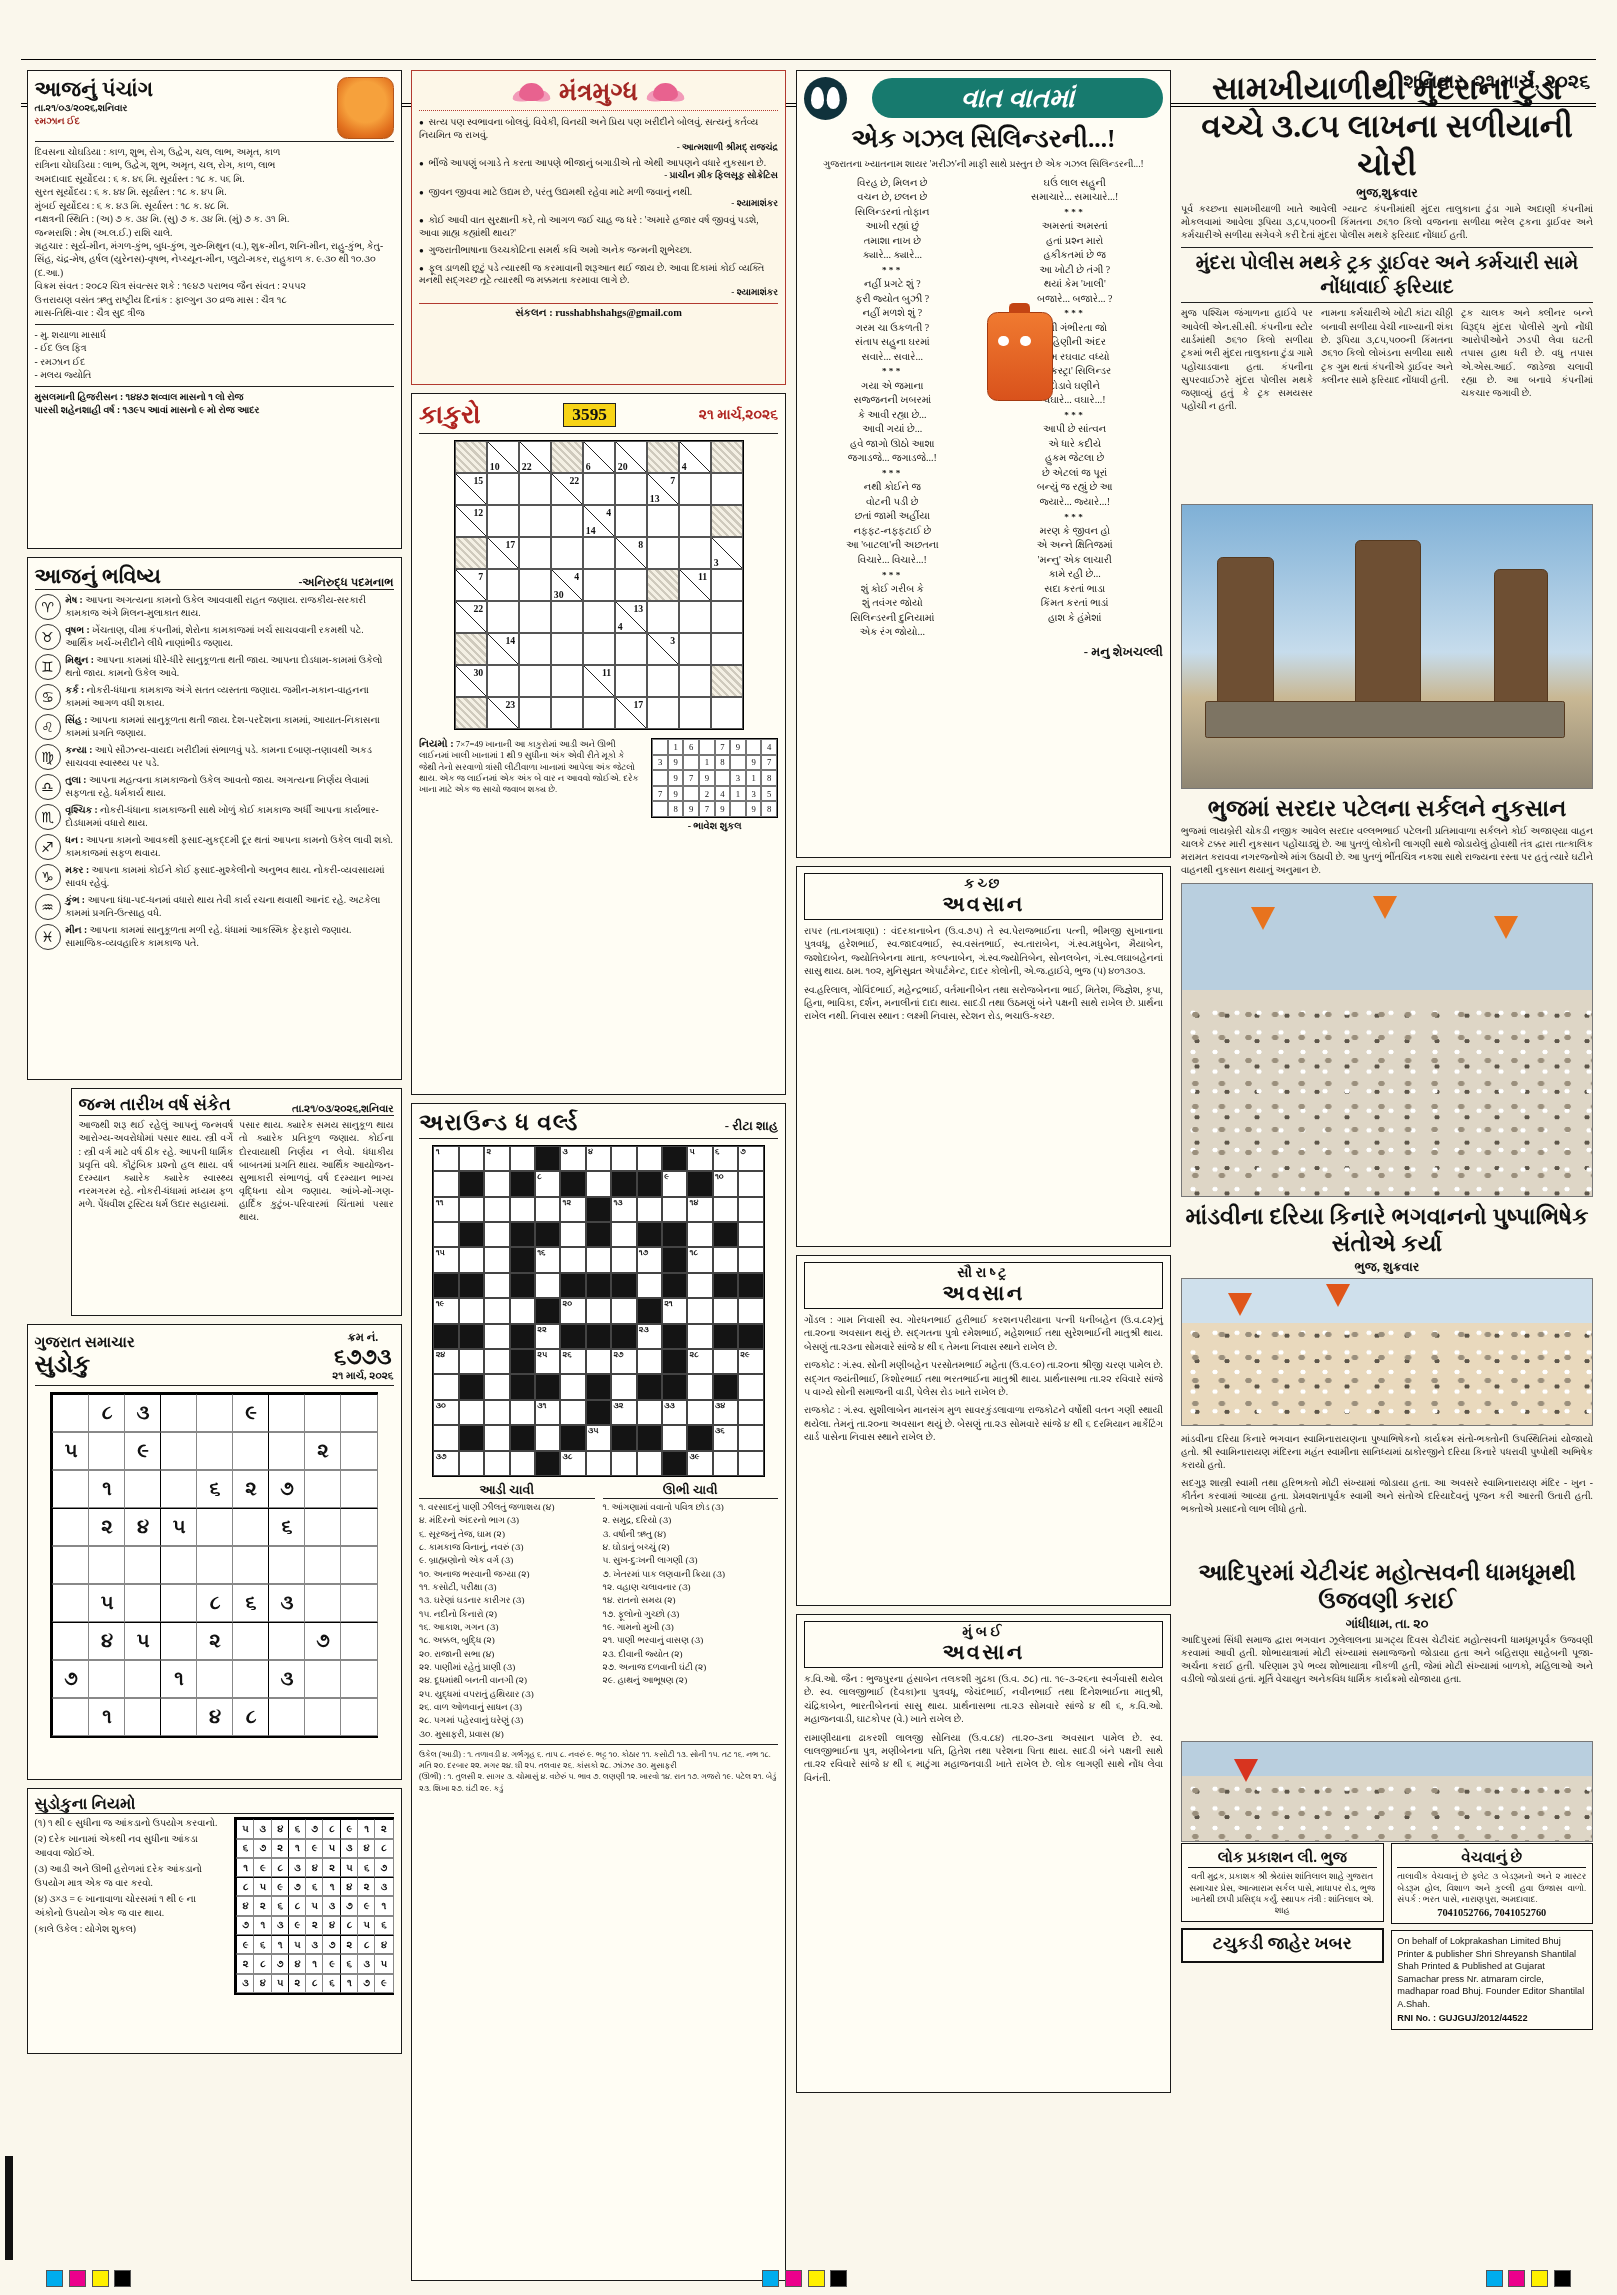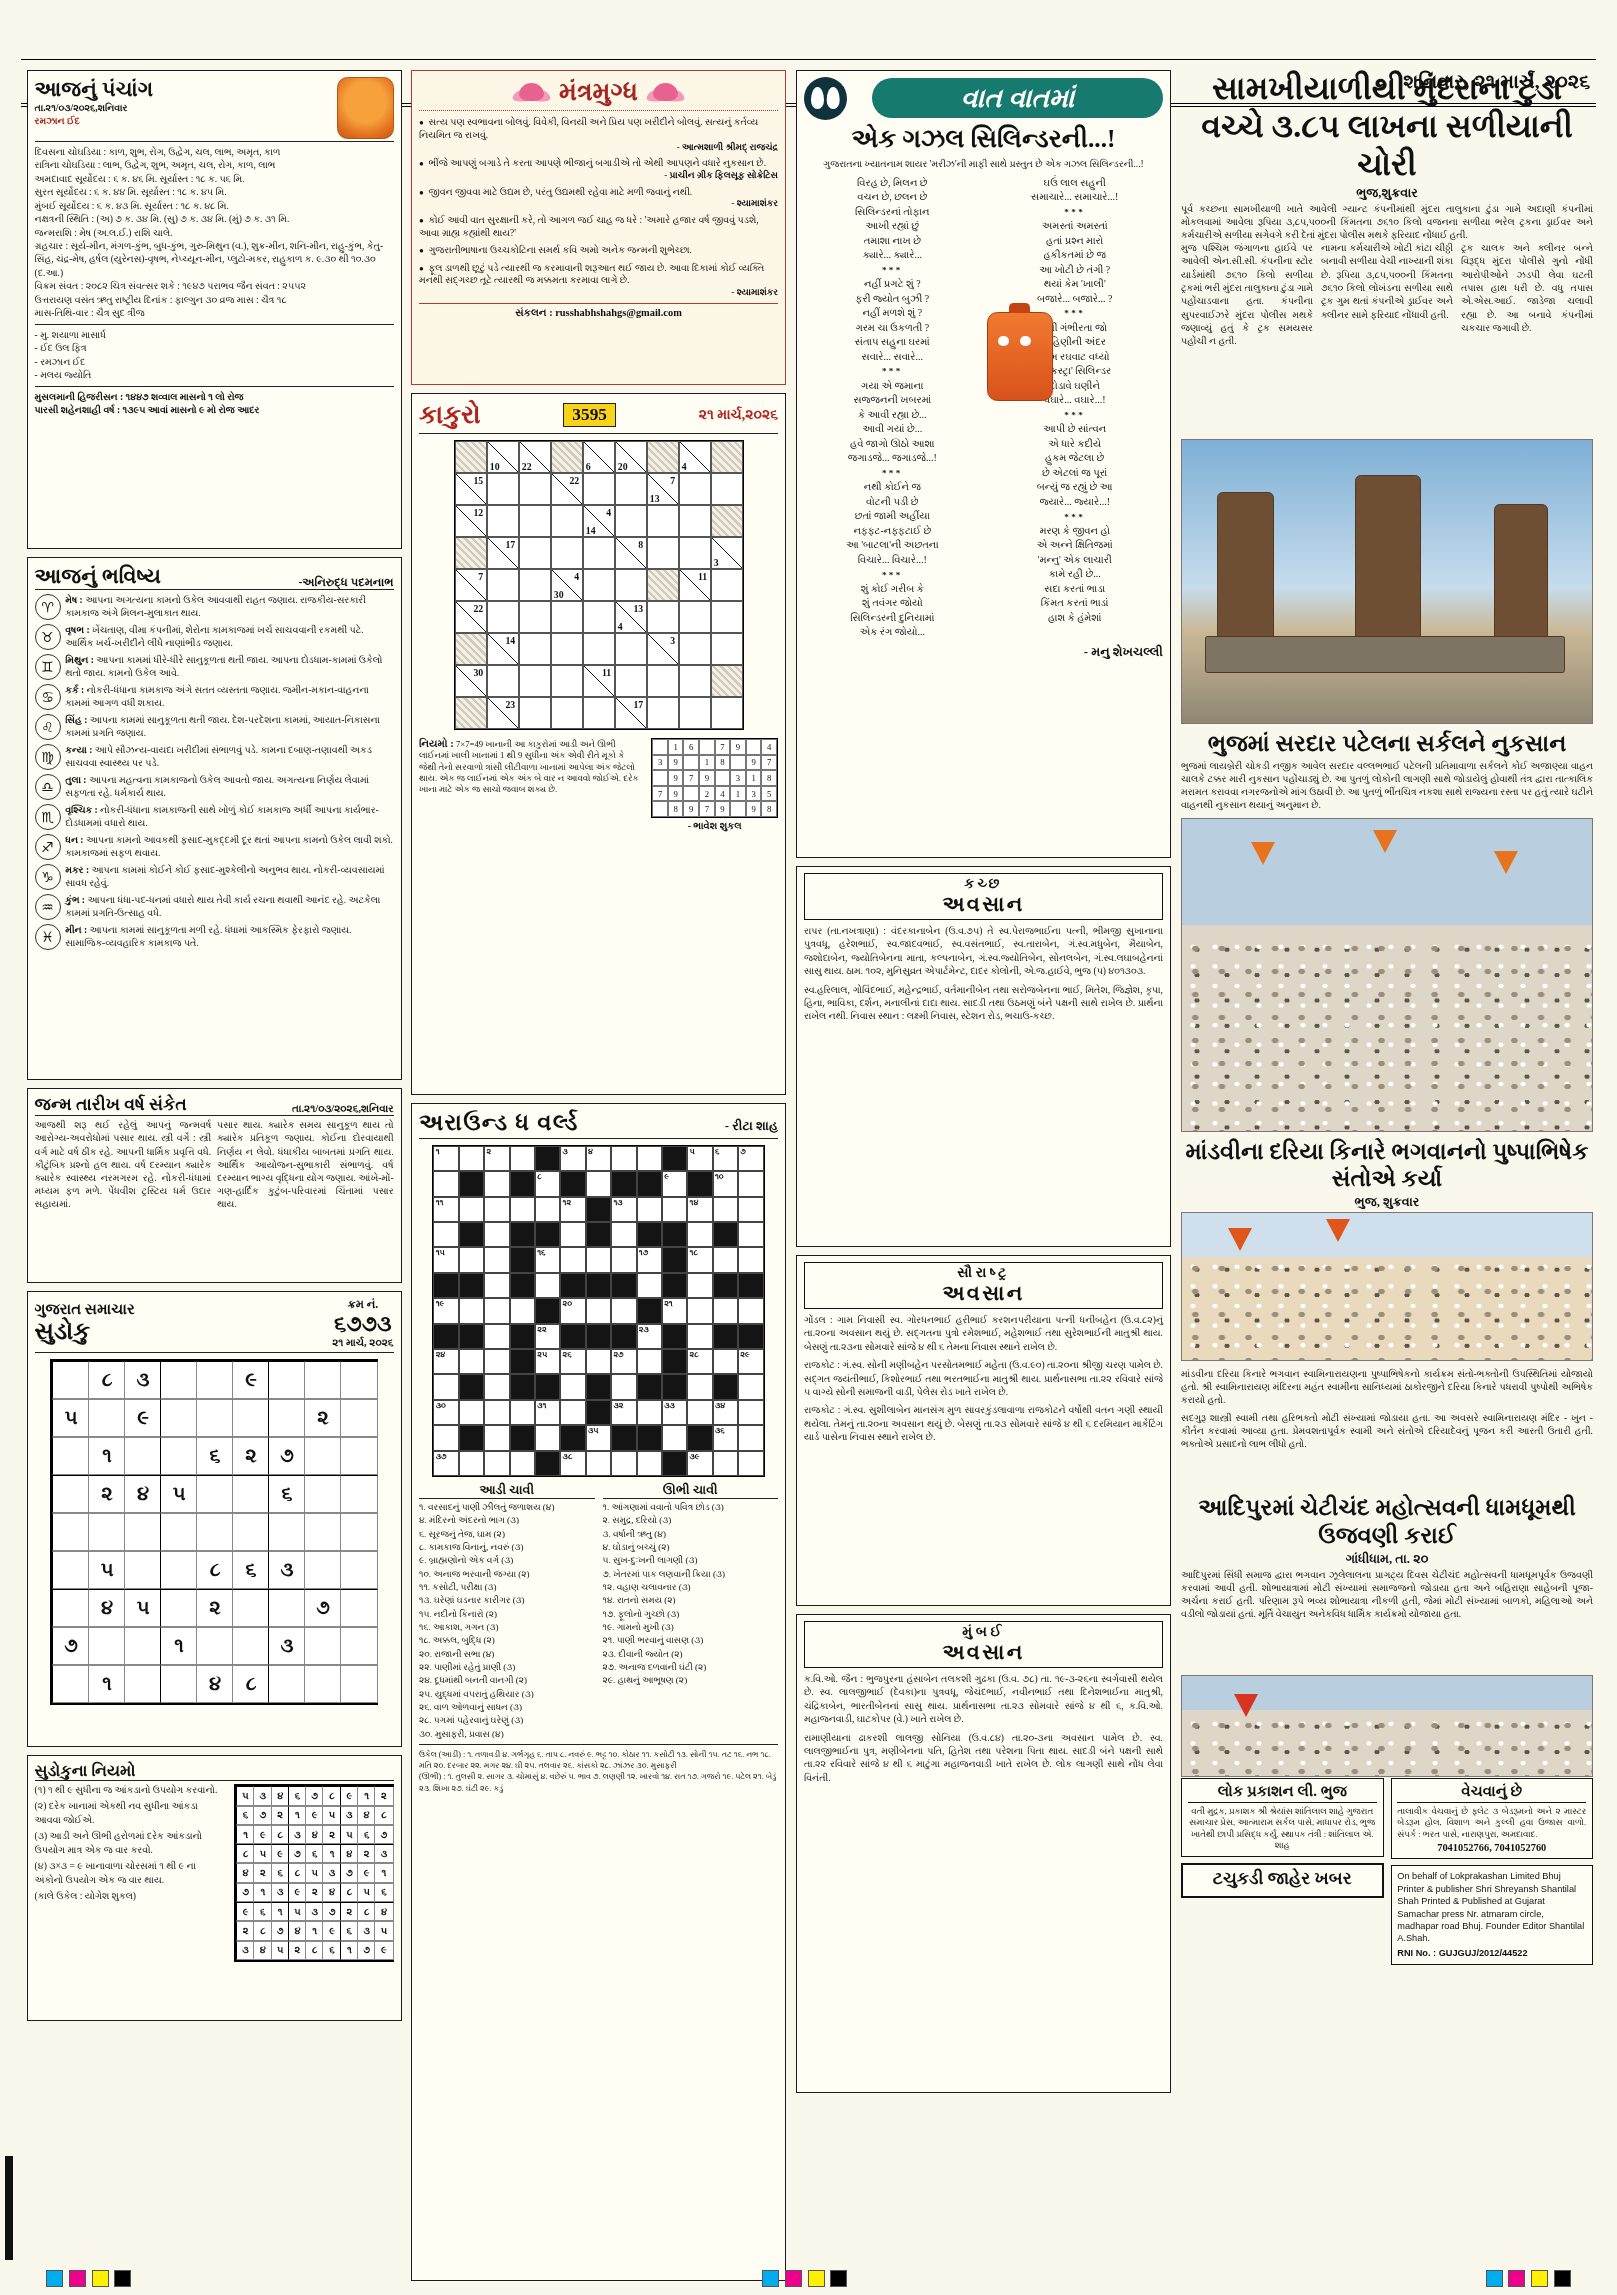--- a/index.html
+++ b/index.html
@@ -223,21 +223,21 @@
             <span class="h-icon">♒</span>
             <span class="h-text"><b>કુંભ : </b>આપના ધંધા-પદ-ધનમાં વધારો થાય તેવી કાર્ય રચના થવાથી આનંદ રહે. અટકેલા કામમાં પ્રગતિ-ઉત્સાહ વધે.</span>
           </div>
           <div class="h-row">
             <span class="h-icon">♓</span>
             <span class="h-text"><b>મીન : </b>આપના કામમાં સાનુકૂળતા મળી રહે. ધંધામાં આકસ્મિક ફેરફારો જણાય. સામાજિક-વ્યવહારિક કામકાજ પતે.</span>
           </div>
         </div>
     </div>
 
-    <div class="box" style="height:195px;">
+    <div class="box" style="height:228px;margin-left:44px;">
       <div style="display:flex;justify-content:space-between;border-bottom:1.2px solid #222;margin-bottom:3.5px;">
         <div class="box-title" style="font-size:17.3px;">જન્મ તારીખ વર્ષ સંકેત</div>
         <div class="bold" style="font-size:10.4px;align-self:flex-end;">તા.૨૧/૦૩/૨૦૨૬,શનિવાર</div>
       </div>
       <div class="pan-cols">
         <div class="small jst" style="flex:1;">આજથી શરૂ થઈ રહેલું આપનું જન્મવર્ષ આરોગ્ય-અવરોધોમાં પસાર થાય. સ્ત્રી વર્ગે : સ્ત્રી વર્ગ માટે વર્ષ ઠીક રહે. આપની ધાર્મિક પ્રવૃત્તિ વધે. કૌટુંબિક પ્રશ્નો હલ થાય. વર્ષ દરમ્યાન ક્યારેક ક્યારેક સ્વાસ્થ્ય નરમગરમ રહે. નોકરી-ધંધામાં મધ્યમ ફળ મળે. પેંધવીશ ટ્રસ્ટિય ધર્મ ઉદાર સહાયમાં.</div>
         <div class="small jst" style="flex:1;">પસાર થાય. ક્યારેક સમય સાનુકૂળ થાય તો ક્યારેક પ્રતિકૂળ જણાય. કોઈના દોરવાયાથી નિર્ણય ન લેવો. ધંધાકીય બાબતમાં પ્રગતિ થાય. આર્થિક આયોજન-સુભાકારી સંભાળવું. વર્ષ દરમ્યાન ભાગ્ય વૃદ્ધિના યોગ જણાય. આંખે-મોં-ગણ-હાર્દિક કુટુંબ-પરિવારમાં ચિંતામાં પસાર થાય.</div>
       </div>
     </div>
 
@@ -1082,20 +1082,21 @@
           <p class="obit-p">ક.વિ.ઓ. જૈન : ભુજપુરના હંસાબેન તલકશી ગુઢકા (ઉ.વ. ૭૮) તા. ૧૯-૩-૨૬ના સ્વર્ગવાસી થયેલ છે. સ્વ. લાલજીભાઈ (દેવકા)ના પુત્રવધૂ, જેચંદભાઈ, નવીનભાઈ તથા દિનેશભાઈના માતુશ્રી, ચંદ્રિકાબેન, ભારતીબેનનાં સાસુ થાય. પ્રાર્થનાસભા તા.૨૩ સોમવારે સાંજે ૪ થી ૬, ક.વિ.ઓ. મહાજનવાડી, ઘાટકોપર (વે.) ખાતે રાખેલ છે.</p>
           <p class="obit-p">રામાણીયાના ઢાકરશી લાલજી સોનિયા (ઉ.વ.૮૪) તા.૨૦-૩ના અવસાન પામેલ છે. સ્વ. લાલજીભાઈના પુત્ર, મણીબેનના પતિ, હિતેશ તથા પરેશના પિતા થાય. સાદડી બંને પક્ષની સાથે તા.૨૨ રવિવારે સાંજે ૪ થી ૬ માટુંગા મહાજનવાડી ખાતે રાખેલ છે. લોક લાગણી સાથે નોંધ લેવા વિનંતી.</p>
         </div>
     </div>
   </div>
 
   <div id="col4" class="col">
     <div class="hl1">સામખીયાળીથી મુંદરાના ટુંડા વચ્ચે ૩.૮૫ લાખના સળીયાની ચોરી</div>
     <div class="byline">ભુજ,શુક્રવાર</div>
     <div class="small jst">પૂર્વ કચ્છના સામખીયાળી ખાતે આવેલી ગ્યાન્ટ કંપનીમાંથી મુંદરા તાલુકાના ટુંડા ગામે અદાણી કંપનીમાં મોકલવામાં આવેલા રૂપિયા ૩,૮૫,૫૦૦ની કિંમતના ૭૬૧૦ કિલો વજનના સળીયા ભરેલ ટ્રકના ડ્રાઈવર અને કર્મચારીએ સળીયા સગેવગે કરી દેતાં મુંદરા પોલીસ મથકે ફરિયાદ નોંધાઈ હતી.</div>
+    <div class="subhead">મુંદરા પોલીસ મથકે ટ્રક ડ્રાઈવર અને કર્મચારી સામે નોંધાવાઈ ફરિયાદ</div>
     <div class="news-cols" style="height:191px;overflow:hidden;">
         <div class="news-col">મુજ પશ્ચિમ જંગાળના હાઈવે પર આવેલી એન.સી.સી. કંપનીના સ્ટોર યાર્ડમાંથી ૭૬૧૦ કિલો સળીયા ટ્રકમાં ભરી મુંદરા તાલુકાના ટુંડા ગામે પહોંચાડવાના હતા. કંપનીના સુપરવાઈઝરે મુંદરા પોલીસ મથકે જણાવ્યું હતું કે ટ્રક સમયસર પહોંચી ન હતી.</div>
         <div class="news-col">નામના કર્મચારીએ ખોટી કાંટા ચીઠ્ઠી બનાવી સળીયા વેચી નાખ્યાની શંકા છે. રૂપિયા ૩,૮૫,૫૦૦ની કિંમતના ૭૬૧૦ કિલો લોખંડના સળીયા સાથે ટ્રક ગુમ થતાં કંપનીએ ડ્રાઈવર અને ક્લીનર સામે ફરિયાદ નોંધાવી હતી.</div>
         <div class="news-col">ટ્રક ચાલક અને ક્લીનર બન્ને વિરૂદ્ધ મુંદરા પોલીસે ગુનો નોંધી આરોપીઓને ઝડપી લેવા ઘટતી તપાસ હાથ ધરી છે. વધુ તપાસ એ.એસ.આઈ. જાડેજા ચલાવી રહ્યા છે. આ બનાવે કંપનીમાં ચકચાર જગાવી છે.</div>
       </div>
 
     <div class="photo" style="height:283px;">
       <div class="sky1"></div>
       <div class="pillar" style="left:35px;top:52px;width:55px;height:156px;"></div>
       <div class="pillar" style="left:173px;top:35px;width:64px;height:173px;"></div>

